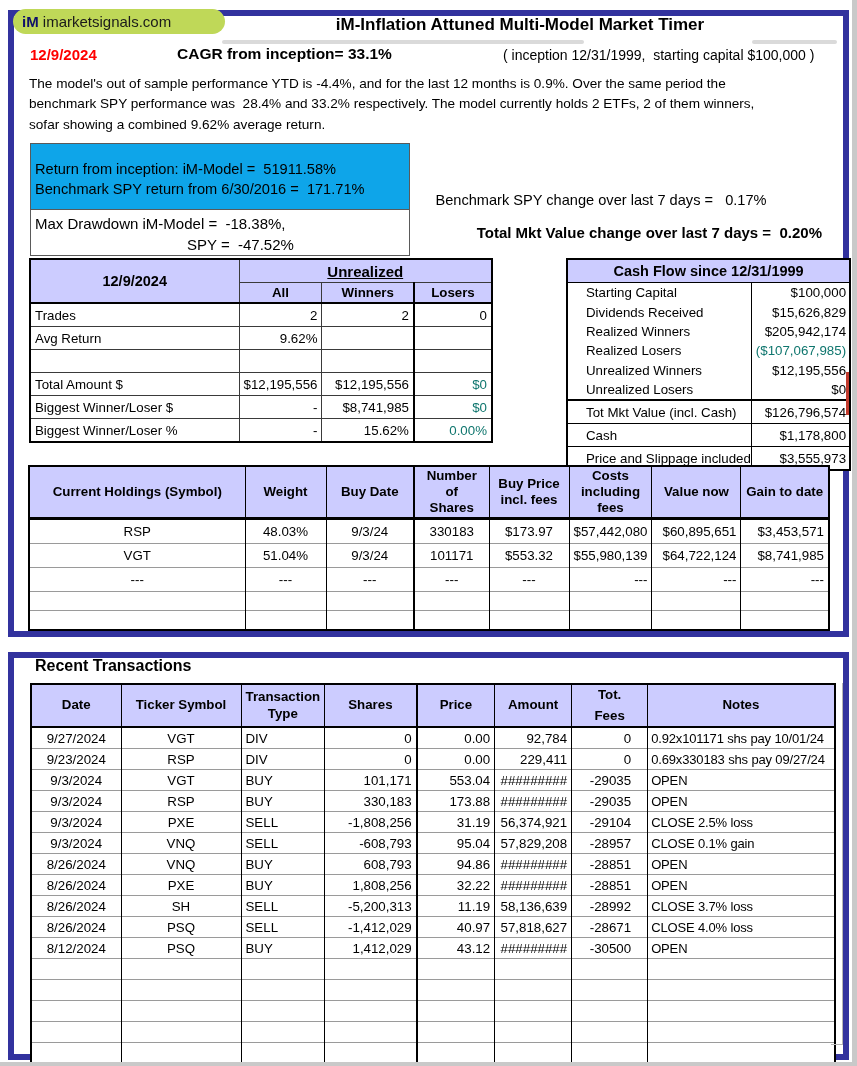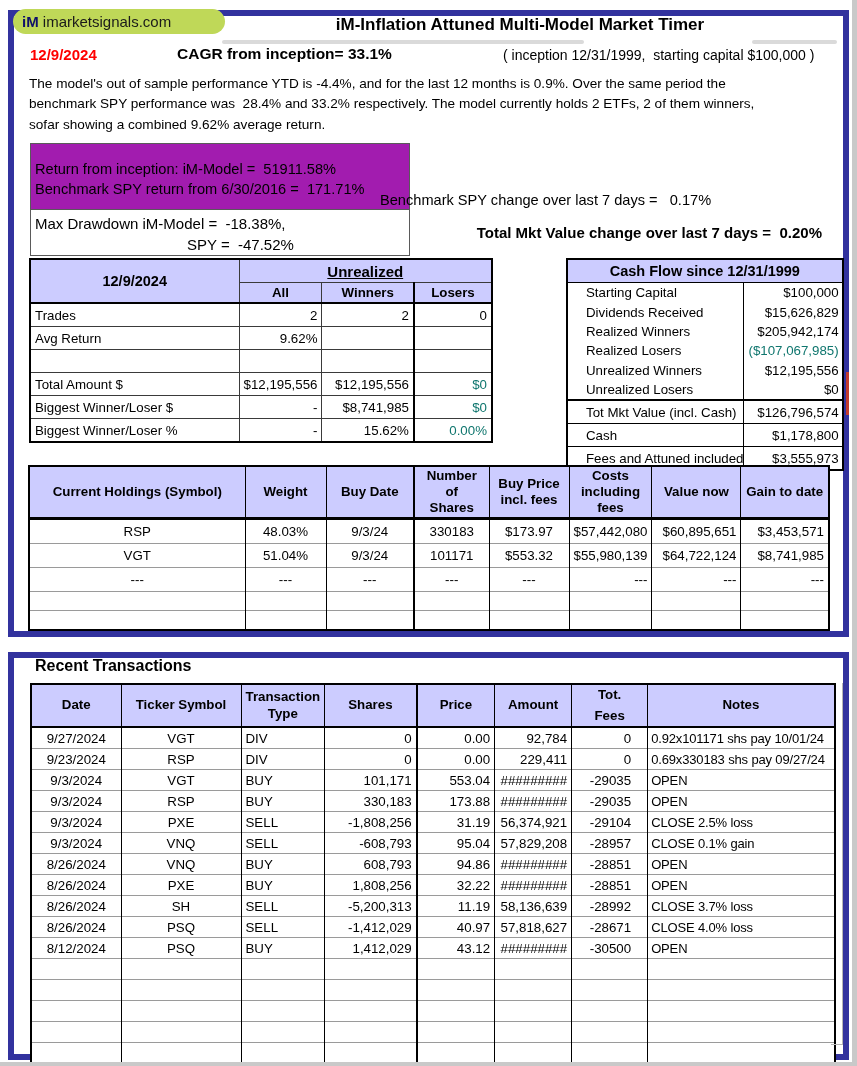--- a/index.html
+++ b/index.html
@@ -23,27 +23,27 @@
   #logo .mark{font-weight:bold;color:#10106A;}
   #logo .site{color:#1a1a1a;}
 
   #title{left:230px;top:15px;width:580px;text-align:center;font-weight:bold;font-size:17px;}
   .strip{position:absolute;height:4px;background:#DADADA;border-radius:3px;}
   #date{left:30px;top:46px;font-weight:bold;font-size:15px;color:#FF0000;}
   #cagr{left:177px;top:45px;font-weight:bold;font-size:15.5px;}
   #inception{left:503px;top:47px;font-size:14px;}
   #summary{left:29px;top:74px;font-size:13.6px;line-height:20.3px;}
 
-  #ybox{left:30px;top:143px;width:380px;height:67px;background:#a21caf;border:1px solid #5a5a5a;
+  #ybox{left:30px;top:143px;width:380px;height:67px;background:#0ea5e9;border:1px solid #5a5a5a;
         box-sizing:border-box;font-size:14.6px;line-height:19.5px;padding:16px 0 0 4px;}
   #ddbox{left:30px;top:209px;width:380px;height:47px;border:1px solid #5a5a5a;box-sizing:border-box;
         font-size:15px;line-height:20.5px;padding:4px 0 0 4px;background:#fff;}
   #ddbox .ind{margin-left:152px;}
 
-  #spy7{left:380px;top:192px;width:442px;text-align:left;font-size:14.6px;}
+  #spy7{left:380px;top:192px;width:442px;text-align:center;font-size:14.6px;}
   #mkt7{left:380px;top:224px;width:442px;text-align:right;font-weight:bold;font-size:15px;}
 
   
   table.t{border-collapse:collapse;table-layout:fixed;background:#fff;position:absolute;}
   table.t td{font-size:13.3px;padding:0 4px;white-space:nowrap;overflow:hidden;vertical-align:middle;}
   .lav{background:#CCCCFF;}
 
   
   #unrl{left:29px;top:258px;border:2px solid #000;}
   #unrl td{border:1px solid #3a3a3a;height:22px;}
@@ -215,21 +215,21 @@
     </tr>
     <tr class="tsep tall">
       <td class="l lbl">Tot Mkt Value (incl. Cash)</td>
       <td class="r val">$126,796,574</td>
     </tr>
     <tr class="tsep1 tall">
       <td class="l lbl">Cash</td>
       <td class="r val">$1,178,800</td>
     </tr>
     <tr class="tsep1 tall">
-      <td class="l lbl">Fees and Attuned included</td>
+      <td class="l lbl">Price and Slippage included</td>
       <td class="r val">$3,555,973</td>
     </tr>
   </tbody>
     </table>
 
   <table id="hold" class="t">
     <colgroup>
         <col style="width:216px">
         <col style="width:81px">
         <col style="width:88px">

